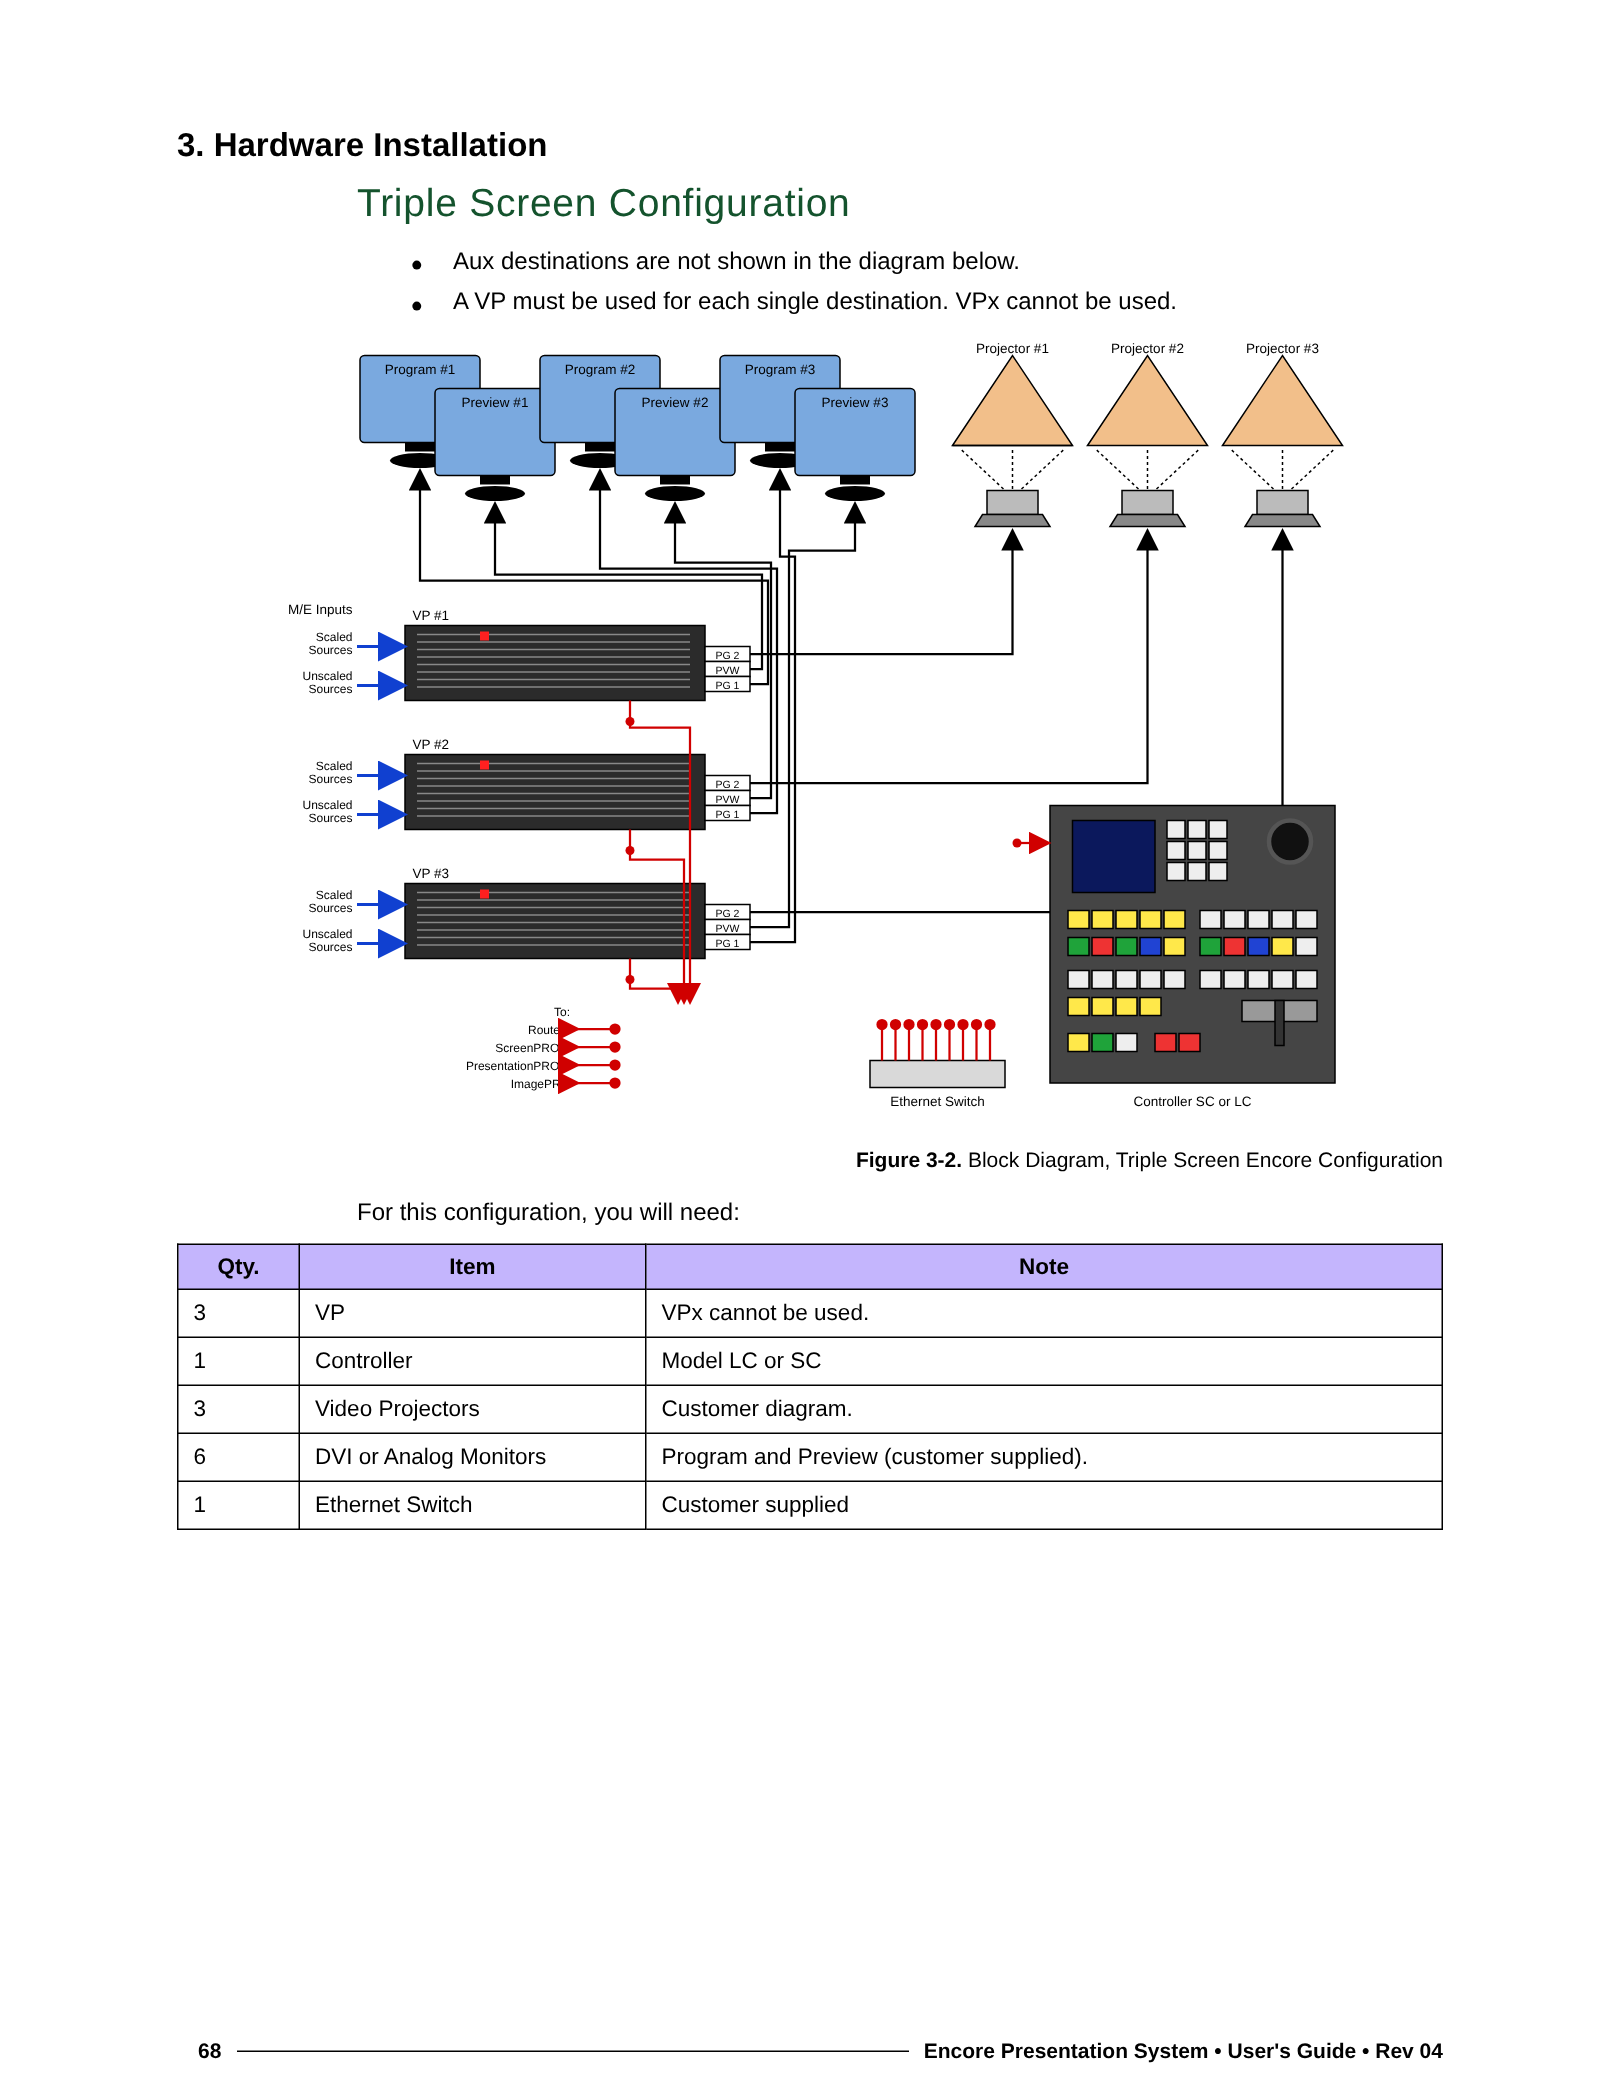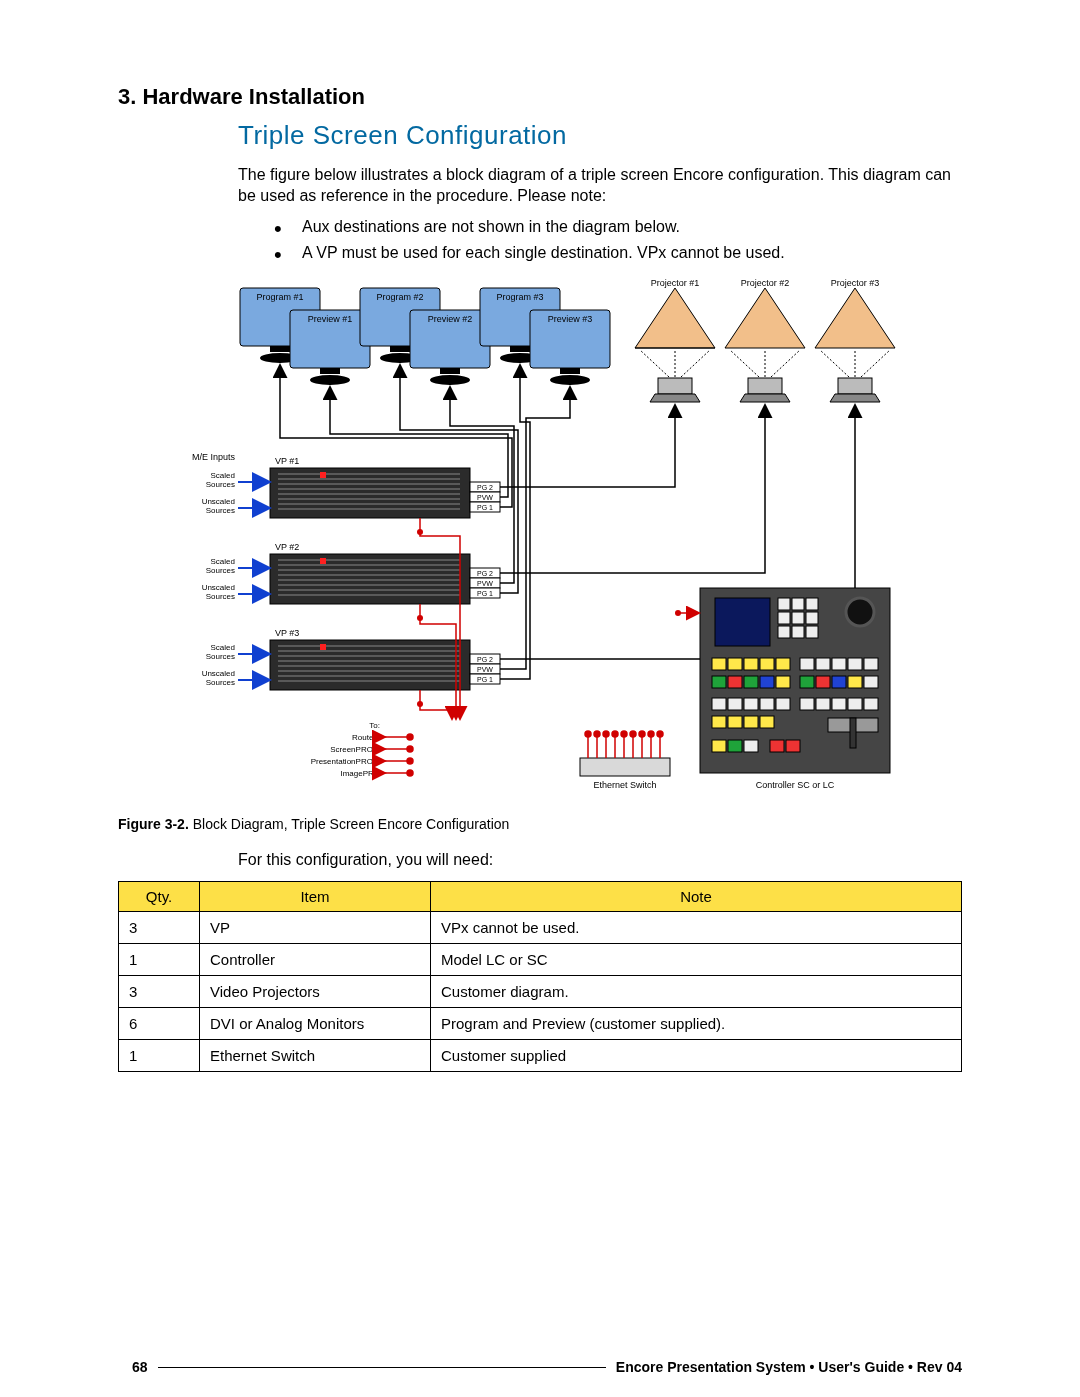--- a/index.html
+++ b/index.html
@@ -21,21 +21,21 @@
     font-size: 22px;
     font-weight: bold;
     margin: 0 0 4px 0;
   }
   .section-sub {
     font-size: 16px;
     margin: 0 0 30px 0;
   }
   .subheading {
     font-family: "Trebuchet MS", Arial, sans-serif;
-    color: #0369a1;
+    color: #14532d;
     font-size: 26px;
     letter-spacing: 0.5px;
     margin: 10px 0 14px 120px;
   }
   .body-text {
     font-size: 16px;
     margin: 0 0 10px 120px;
     line-height: 1.3;
   }
   ul.bullets {
@@ -56,36 +56,36 @@
     left: 6px;
     top: -2px;
     font-size: 22px;
   }
   .figure-slot {
     margin: 10px 0 8px 0;
     display: flex;
     justify-content: center;
   }
   .figure-caption, .table-caption {
-    text-align: left;
+    text-align: right;
     font-size: 14px;
     margin: 8px 0 18px 0;
   }
   .figure-caption b, .table-caption b { font-weight: bold; }
   .table-caption { text-align: left; margin-left: 0; }
 
   table.equipment {
     width: 100%;
     border-collapse: collapse;
     font-size: 15px;
     margin-top: 4px;
   }
   table.equipment th {
-    background: #fde047;
-    font-weight: normal;
+    background: #c4b5fd;
+    font-weight: bold;
     text-align: center;
     border: 1.5px solid #000;
     padding: 6px 8px;
   }
   table.equipment td {
     border: 1px solid #000;
     padding: 7px 10px;
   }
   table.equipment td.qty { width: 60px; text-align: left; }
   table.equipment td.item { width: 210px; }
@@ -112,21 +112,20 @@
 </style>
 </head>
 <body>
 
 <div class="page">
 
   <h2 class="section-title">3.  Hardware Installation</h2>
 
   <div class="subheading">Triple Screen Configuration</div>
 
-  <p class="body-text">The figure below illustrates a block diagram of a triple screen Encore configuration.  This diagram can be used as reference in the procedure.  Please note:</p>
 
   <ul class="bullets">
     <li>Aux destinations are not shown in the diagram below.</li>
     <li>A VP must be used for each single destination.  VPx cannot be used.</li>
   </ul>
 
   <div class="figure-slot">
     <svg width="760" height="530" viewBox="0 0 760 530">
       <defs>
         <marker id="arrB" markerWidth="10" markerHeight="10" refX="8" refY="5" orient="auto">

